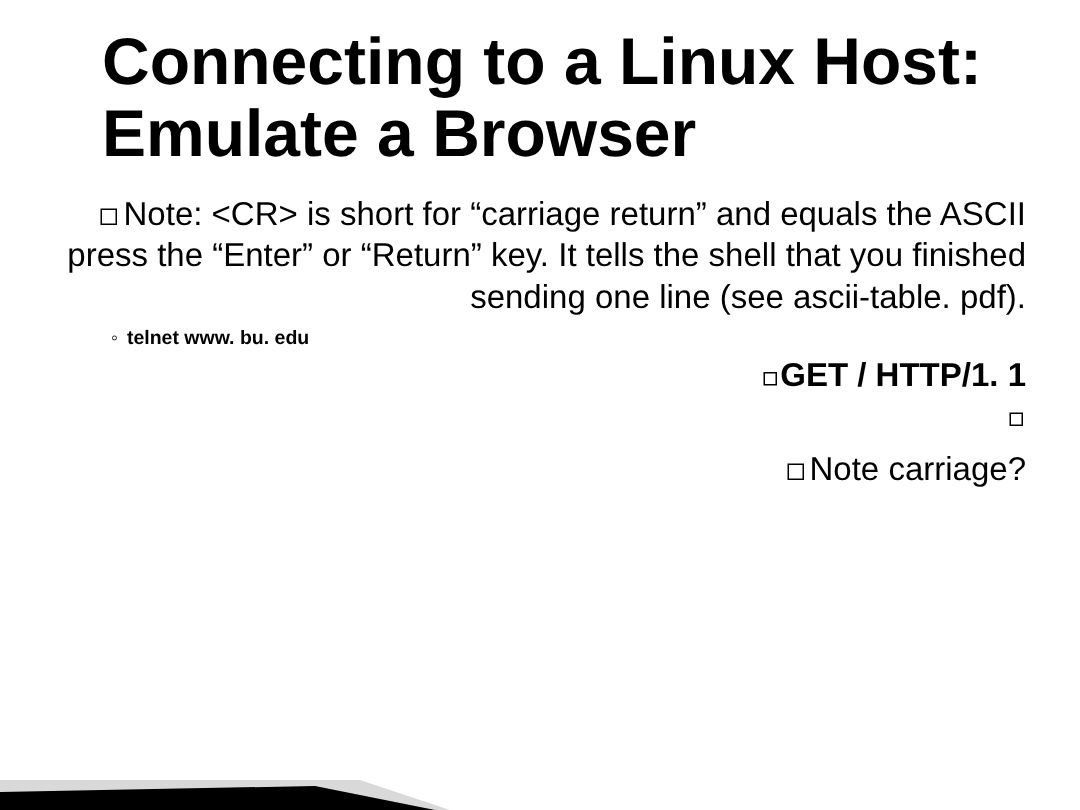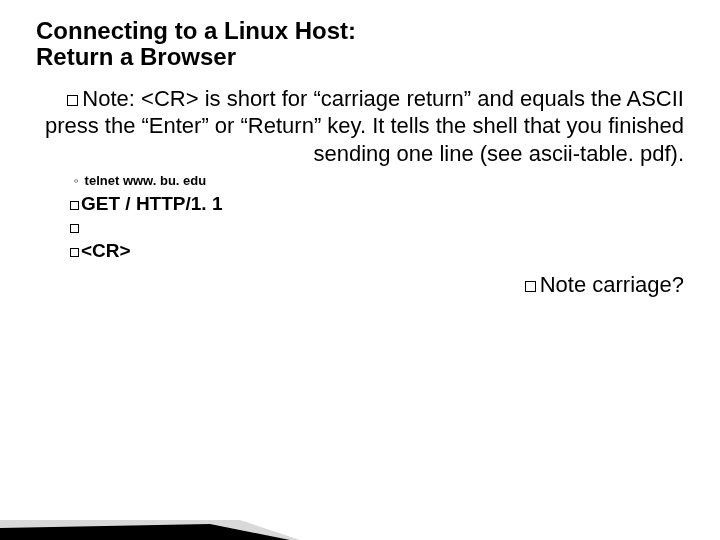--- a/index.html
+++ b/index.html
@@ -12,25 +12,26 @@
     color: #000000;
     position: relative;
     overflow: hidden;
   }
   .slide {
     box-sizing: border-box;
     padding: 18px 36px 0 36px;
   }
   .title {
     font-weight: bold;
-    font-size: 24px;
+    font-size: 44px;
     line-height: 1.1;
     letter-spacing: 0px;
     margin-bottom: 14px;
     font-family: "Trebuchet MS", "Segoe UI", sans-serif;
+    margin-left: 32px;
   }
   .body {
     font-size: 22px;
     line-height: 1.25;
   }
   .li1 {
     margin-left: 8px;
     text-indent: -8px;
     margin-bottom: 2px;
     text-align: right;
@@ -51,23 +52,24 @@
     font-weight: bold;
     margin-top: 6px;
     margin-bottom: 2px;
   }
   .li2 .diamond {
     display: inline-block;
     margin-right: 6px;
     font-weight: normal;
   }
   .li3 {
-    margin-left: 34px;
-    font-size: 19px;
+    margin-left: 44px;
+    font-size: 22px;
     font-weight: bold;
+    text-align: right;
   }
   .li3 .bullet-sq {
     width: 9px;
     height: 9px;
     margin-right: 2px;
   }
   .accent {
     position: absolute;
     left: 0;
     bottom: 0;
@@ -76,43 +78,40 @@
     pointer-events: none;
   }
 </style>
 </head>
 <body>
 
 <div class="slide">
 
   <div class="title">
     <span>Connecting to a Linux Host:</span><br>
-    <span>Return a Browser</span>
+    <span>Emulate a Browser</span>
   </div>
 
   <div class="body">
 
     <div class="li1">
       <span class="bullet-sq"></span><span>Note:</span><span> &lt;CR&gt; is short for “carriage return” and equals the ASCII  press the “Enter” or “Return” key. It tells the shell that you finished sending one line (see ascii-table. pdf).</span>
     </div>
 
 
     <div class="li2">
       <span class="diamond">◦</span><span>telnet www. bu. edu</span>
     </div>
 
     <div class="li3">
       <span class="bullet-sq"></span><span>GET / HTTP/1. 1</span>
     </div>
     <div class="li3">
       <span class="bullet-sq"></span>
     </div>
-    <div class="li3">
-      <span class="bullet-sq"></span><span>&lt;CR&gt;</span>
-    </div>
 
     <div class="li1" style="margin-top:8px;">
       <span class="bullet-sq"></span><span>Note</span><span> carriage?</span>
     </div>
 
   </div>
 </div>
 
 <svg class="accent" viewBox="0 0 300 60" preserveAspectRatio="none">
   <polygon points="0,60 0,40 240,40 300,60" fill="#d9d9d9"></polygon>

